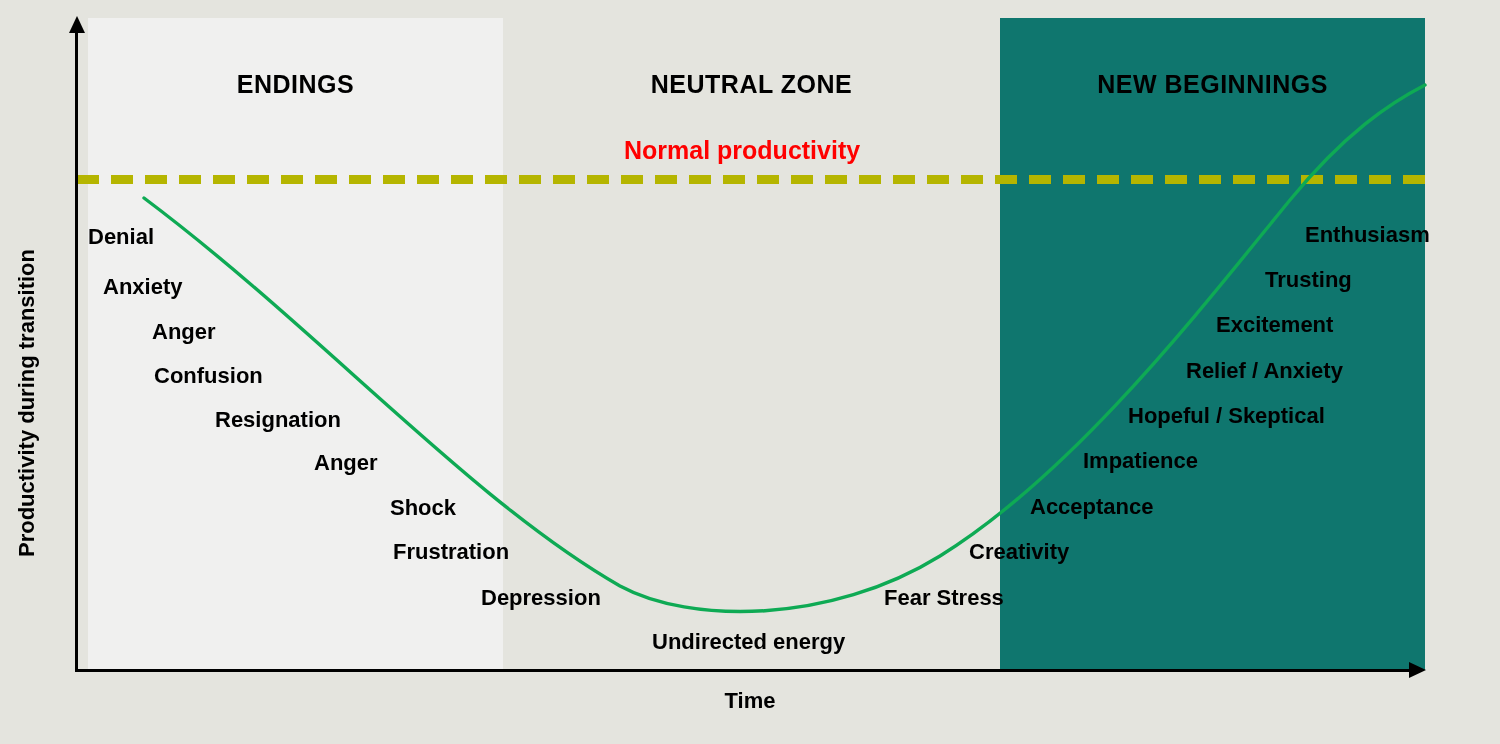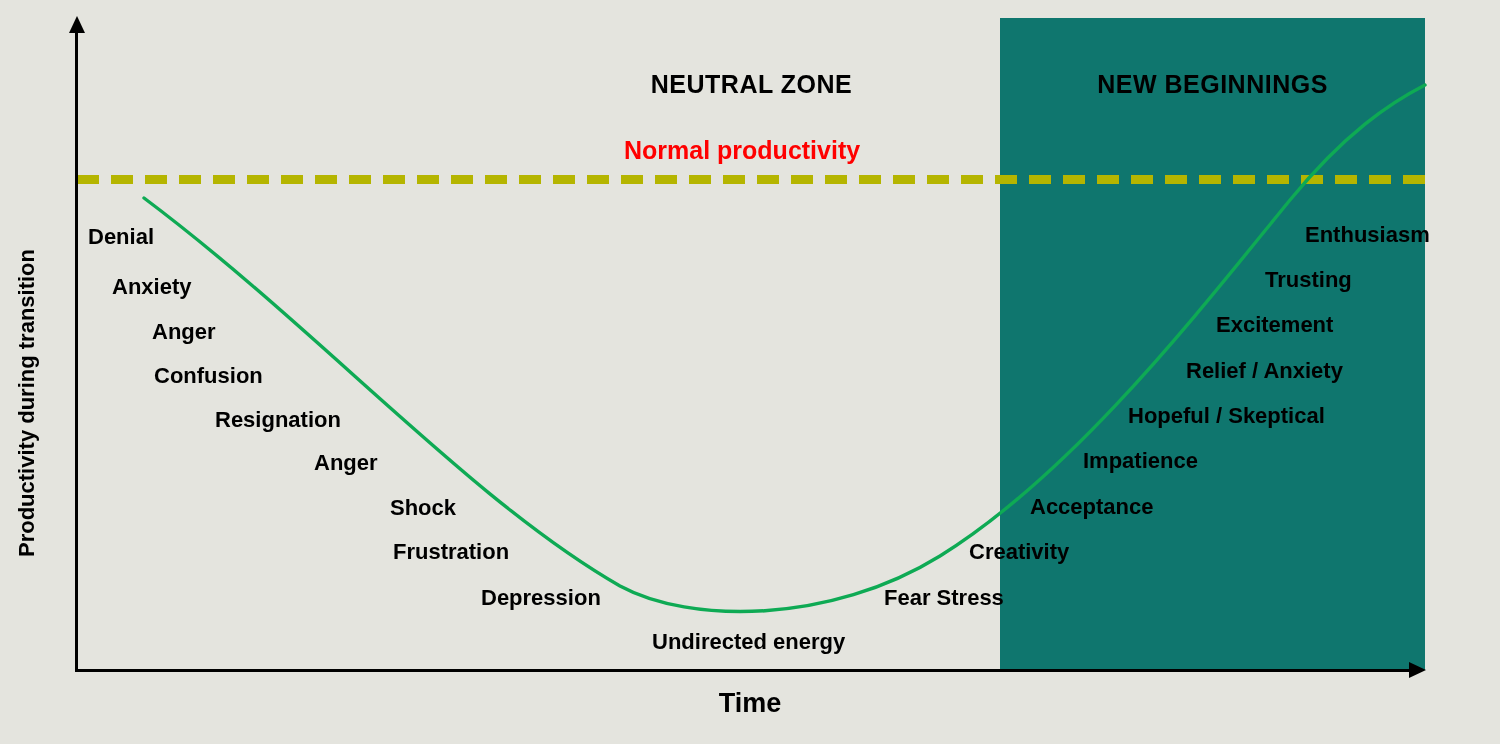--- a/index.html
+++ b/index.html
@@ -86,21 +86,21 @@
     font-weight: bold;
     color: #000;
     white-space: nowrap;
   }
   #axis-x-label {
     position: absolute;
     left: 0;
     top: 688px;
     width: 1500px;
     text-align: center;
-    font-size: 27px;
+    font-size: 22px;
     font-weight: bold;
     color: #000;
   }
 
   
   #normal-line {
     position: absolute;
     left: 77px;
     top: 175px;
     width: 1348px;
@@ -136,20 +136,23 @@
     color: #000;
     white-space: nowrap;
     line-height: 1;
   }
 </style>
 </head>
 <body>
 
 <div id="stage" style="background: rgb(228, 228, 222);">
 
+  <div class="zone" id="zone-endings" style="background: rgb(240, 240, 239);">
+    <div class="zone-title">ENDINGS</div>
+  </div>
   <div class="zone" id="zone-neutral" style="background: rgb(228, 228, 222);">
     <div class="zone-title">NEUTRAL ZONE</div>
   </div>
   <div class="zone" id="zone-newbeg" style="background: #0f766e;">
     <div class="zone-title">NEW BEGINNINGS</div>
   </div>
 
   <div id="normal-line"></div>
   <div id="normal-line-label" style="color: rgb(255, 0, 0);">Normal productivity</div>
 
@@ -164,21 +167,21 @@
   <div id="axis-y"></div>
   <div id="axis-y-arrow"></div>
   <div id="axis-x"></div>
   <div id="axis-x-arrow"></div>
 
   <div id="axis-y-label">Productivity during transition</div>
   <div id="axis-x-label">Time</div>
 
   <div id="stage-labels">
       <div class="stage-label" style="left: 88px; top: 226px;">Denial</div>
-      <div class="stage-label" style="left: 112px; top: 276px;">Anxiety</div>
+      <div class="stage-label" style="left: 103px; top: 276px;">Anxiety</div>
       <div class="stage-label" style="left: 152px; top: 321px;">Anger</div>
       <div class="stage-label" style="left: 154px; top: 365px;">Confusion</div>
       <div class="stage-label" style="left: 215px; top: 409px;">Resignation</div>
       <div class="stage-label" style="left: 314px; top: 452px;">Anger</div>
       <div class="stage-label" style="left: 390px; top: 497px;">Shock</div>
       <div class="stage-label" style="left: 393px; top: 541px;">Frustration</div>
       <div class="stage-label" style="left: 481px; top: 587px;">Depression</div>
       <div class="stage-label" style="left: 652px; top: 631px;">Undirected energy</div>
       <div class="stage-label" style="left: 884px; top: 587px;">Fear Stress</div>
       <div class="stage-label" style="left: 969px; top: 541px;">Creativity</div>

